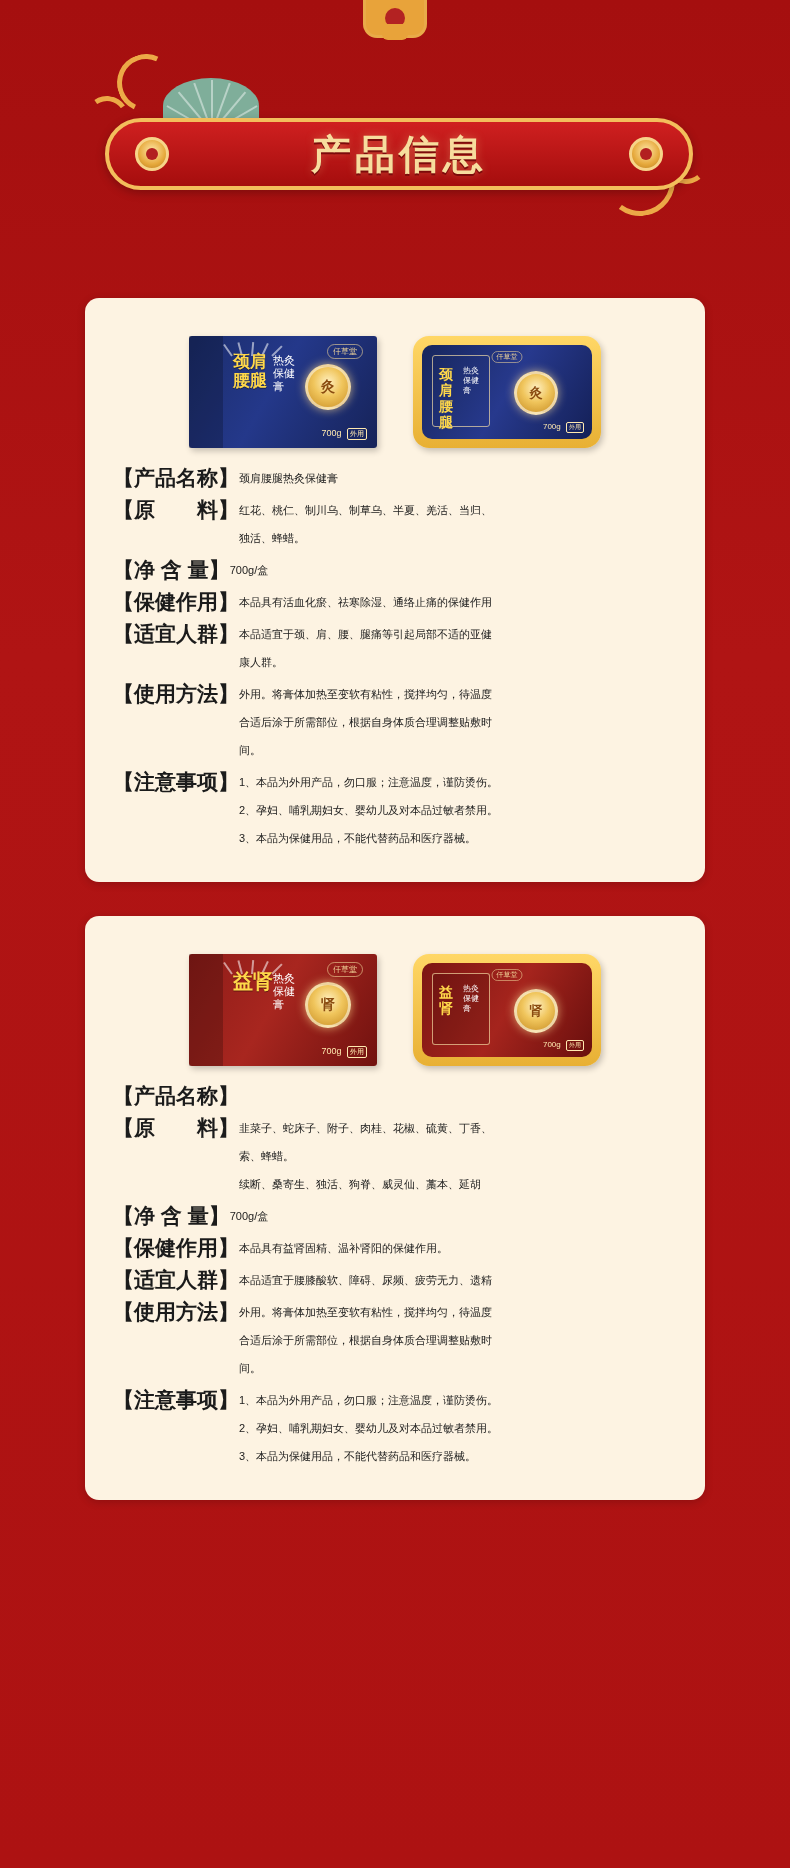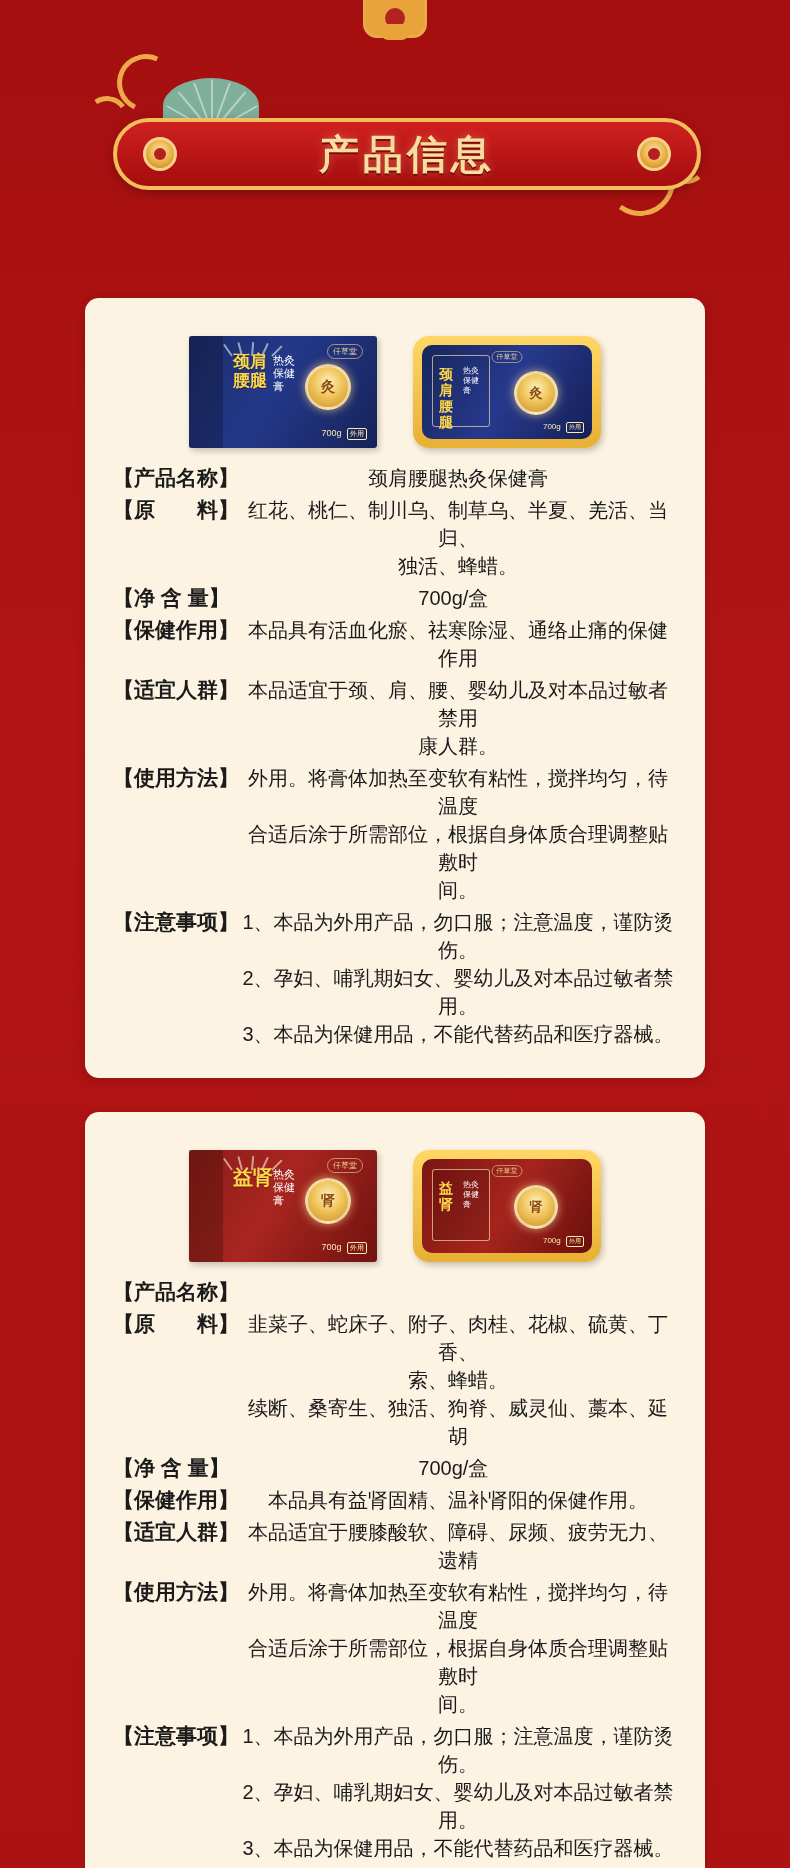--- a/index.html
+++ b/index.html
@@ -75,21 +75,21 @@
     border:5px solid #f0b24a;
     opacity:.95;
   }
   .sw1 { left:72px;  top:10px;  width:58px;  height:58px; border-color:#f0b24a transparent transparent #f0b24a; transform:rotate(-20deg); }
   .sw2 { left:40px;  top:52px;  width:44px;  height:44px; border-color:#f0b24a transparent transparent transparent; transform:rotate(10deg); }
   .sw3 { right:70px; bottom:8px; width:70px; height:70px; border-color: transparent #f0b24a #f0b24a transparent; transform:rotate(-8deg); }
   .sw4 { right:36px; bottom:40px; width:46px; height:46px; border-color: transparent transparent #f0b24a transparent; transform:rotate(6deg); }
 
   .title-plate {
     position:absolute;
-    left: 68px; top: 74px;
+    left: 60px; top: 74px;
     width: 588px; height: 72px;
     background: linear-gradient(180deg,#cf2020 0%, #a50d0d 100%);
     border: 4px solid #f3be5c;
     border-radius: 38px;
     box-shadow: 0 3px 10px rgba(0,0,0,.25);
   }
   .title-plate .coin {
     position:absolute; top:50%; transform:translateY(-50%);
     width:34px;height:34px;border-radius:50%;
     background: radial-gradient(circle at 50% 40%, #ffe7a8 0%, #e6a93c 60%, #b97c1d 100%);
@@ -260,24 +260,23 @@
   .row .k {
     flex: 0 0 110px;
     font-size: 21px;
     line-height: 28px;
     color:#1b1b1b;
     font-weight: bold;
     white-space: nowrap;
   }
   .row .v {
     flex: 1 1 auto;
-    font-size: 20px;
+    font-size: 11px;
     line-height: 28px;
     color:#1b1b1b;
-    text-align:center;
   }
   .row .v .line { display:block; }
   .notes .v .line { padding-left: 0; }
 
   
   .row.material .v .line { display:block; }
   .row.material .v .line.cont { margin-left: 0; }
 </style>
 </head>
 <body>
@@ -385,21 +384,21 @@
       <div class="row">
         <div class="k">【保健作用】</div>
         <div class="v">
           <span class="line">本品具有活血化瘀、祛寒除湿、通络止痛的保健作用</span>
         </div>
       </div>
 
       <div class="row">
         <div class="k">【适宜人群】</div>
         <div class="v">
-          <span class="line">本品适宜于颈、肩、腰、婴幼儿及对本品过敏者禁用</span>
+          <span class="line">本品适宜于颈、肩、腰、腿痛等引起局部不适的亚健</span>
           <span class="line">康人群。</span>
         </div>
       </div>
 
       <div class="row">
         <div class="k">【使用方法】</div>
         <div class="v">
           <span class="line">外用。将膏体加热至变软有粘性，搅拌均匀，待温度</span>
           <span class="line">合适后涂于所需部位，根据自身体质合理调整贴敷时</span>
           <span class="line">间。</span>

